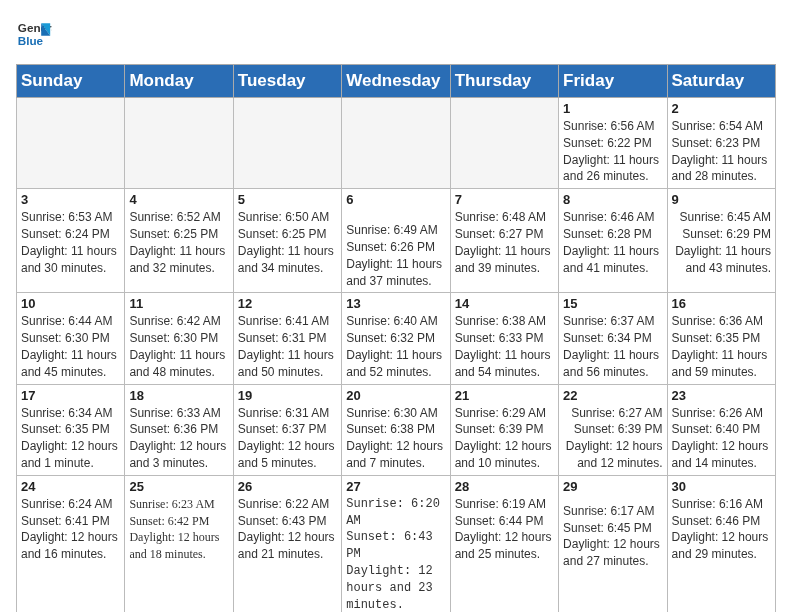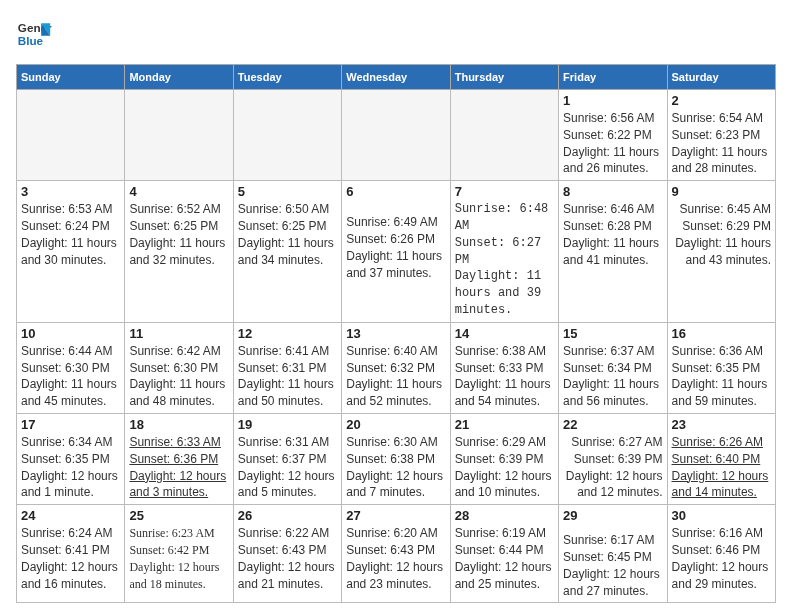--- a/index.html
+++ b/index.html
@@ -38,21 +38,21 @@
       color: #555;
     }
     .calendar {
       width: 100%;
       border-collapse: collapse;
       border: 1px solid #aaa;
     }
     .calendar th {
       background: #2a6db5;
       color: #fff;
-      font-size: 11px;
+      font-size: 17px;
       font-weight: bold;
       padding: 6px 4px;
       text-align: left;
       border: 1px solid #aaa;
     }
     .calendar td {
       vertical-align: top;
       border: 1px solid #bbb;
       padding: 3px 4px;
       font-size: 10.5px;
@@ -151,21 +151,21 @@
 Daylight: 11 hours and 34 minutes.</div>
         </td>
         <td>
           <span class="day-number">6</span>
           <div class="day-info" style="white-space: pre-line; margin-top: 15px;">Sunrise: 6:49 AM
 Sunset: 6:26 PM
 Daylight: 11 hours and 37 minutes.</div>
         </td>
         <td>
           <span class="day-number">7</span>
-          <div class="day-info" style="white-space: pre-line; font-family: Liberation Mono, monospace;">Sunrise: 6:48 AM
+          <div class="day-info" style="white-space: pre-line;">Sunrise: 6:48 AM
 Sunset: 6:27 PM
 Daylight: 11 hours and 39 minutes.</div>
         </td>
         <td>
           <span class="day-number">8</span>
           <div class="day-info" style="white-space: pre-line;">Sunrise: 6:46 AM
 Sunset: 6:28 PM
 Daylight: 11 hours and 41 minutes.</div>
         </td>
         <td>
@@ -221,21 +221,21 @@
       </tr>
       <tr>
         <td>
           <span class="day-number">17</span>
           <div class="day-info" style="white-space: pre-line;">Sunrise: 6:34 AM
 Sunset: 6:35 PM
 Daylight: 12 hours and 1 minute.</div>
         </td>
         <td>
           <span class="day-number">18</span>
-          <div class="day-info" style="white-space: pre-line; text-decoration: underline;">Sunrise: 6:33 AM
+          <div class="day-info" style="white-space: pre-line;">Sunrise: 6:33 AM
 Sunset: 6:36 PM
 Daylight: 12 hours and 3 minutes.</div>
         </td>
         <td>
           <span class="day-number">19</span>
           <div class="day-info" style="white-space: pre-line;">Sunrise: 6:31 AM
 Sunset: 6:37 PM
 Daylight: 12 hours and 5 minutes.</div>
         </td>
         <td>
@@ -251,21 +251,21 @@
 Daylight: 12 hours and 10 minutes.</div>
         </td>
         <td>
           <span class="day-number">22</span>
           <div class="day-info" style="white-space: pre-line; text-align: right;">Sunrise: 6:27 AM
 Sunset: 6:39 PM
 Daylight: 12 hours and 12 minutes.</div>
         </td>
         <td>
           <span class="day-number">23</span>
-          <div class="day-info" style="white-space: pre-line; text-decoration: underline;">Sunrise: 6:26 AM
+          <div class="day-info" style="white-space: pre-line;">Sunrise: 6:26 AM
 Sunset: 6:40 PM
 Daylight: 12 hours and 14 minutes.</div>
         </td>
       </tr>
       <tr>
         <td>
           <span class="day-number">24</span>
           <div class="day-info" style="white-space: pre-line;">Sunrise: 6:24 AM
 Sunset: 6:41 PM
 Daylight: 12 hours and 16 minutes.</div>
@@ -277,21 +277,21 @@
 Daylight: 12 hours and 18 minutes.</div>
         </td>
         <td>
           <span class="day-number">26</span>
           <div class="day-info" style="white-space: pre-line;">Sunrise: 6:22 AM
 Sunset: 6:43 PM
 Daylight: 12 hours and 21 minutes.</div>
         </td>
         <td>
           <span class="day-number">27</span>
-          <div class="day-info" style="white-space: pre-line;">Sunrise: 6:20 AM
+          <div class="day-info" style="white-space: pre-line; font-family: Liberation Mono, monospace;">Sunrise: 6:20 AM
 Sunset: 6:43 PM
 Daylight: 12 hours and 23 minutes.</div>
         </td>
         <td>
           <span class="day-number">28</span>
           <div class="day-info" style="white-space: pre-line;">Sunrise: 6:19 AM
 Sunset: 6:44 PM
 Daylight: 12 hours and 25 minutes.</div>
         </td>
         <td>

